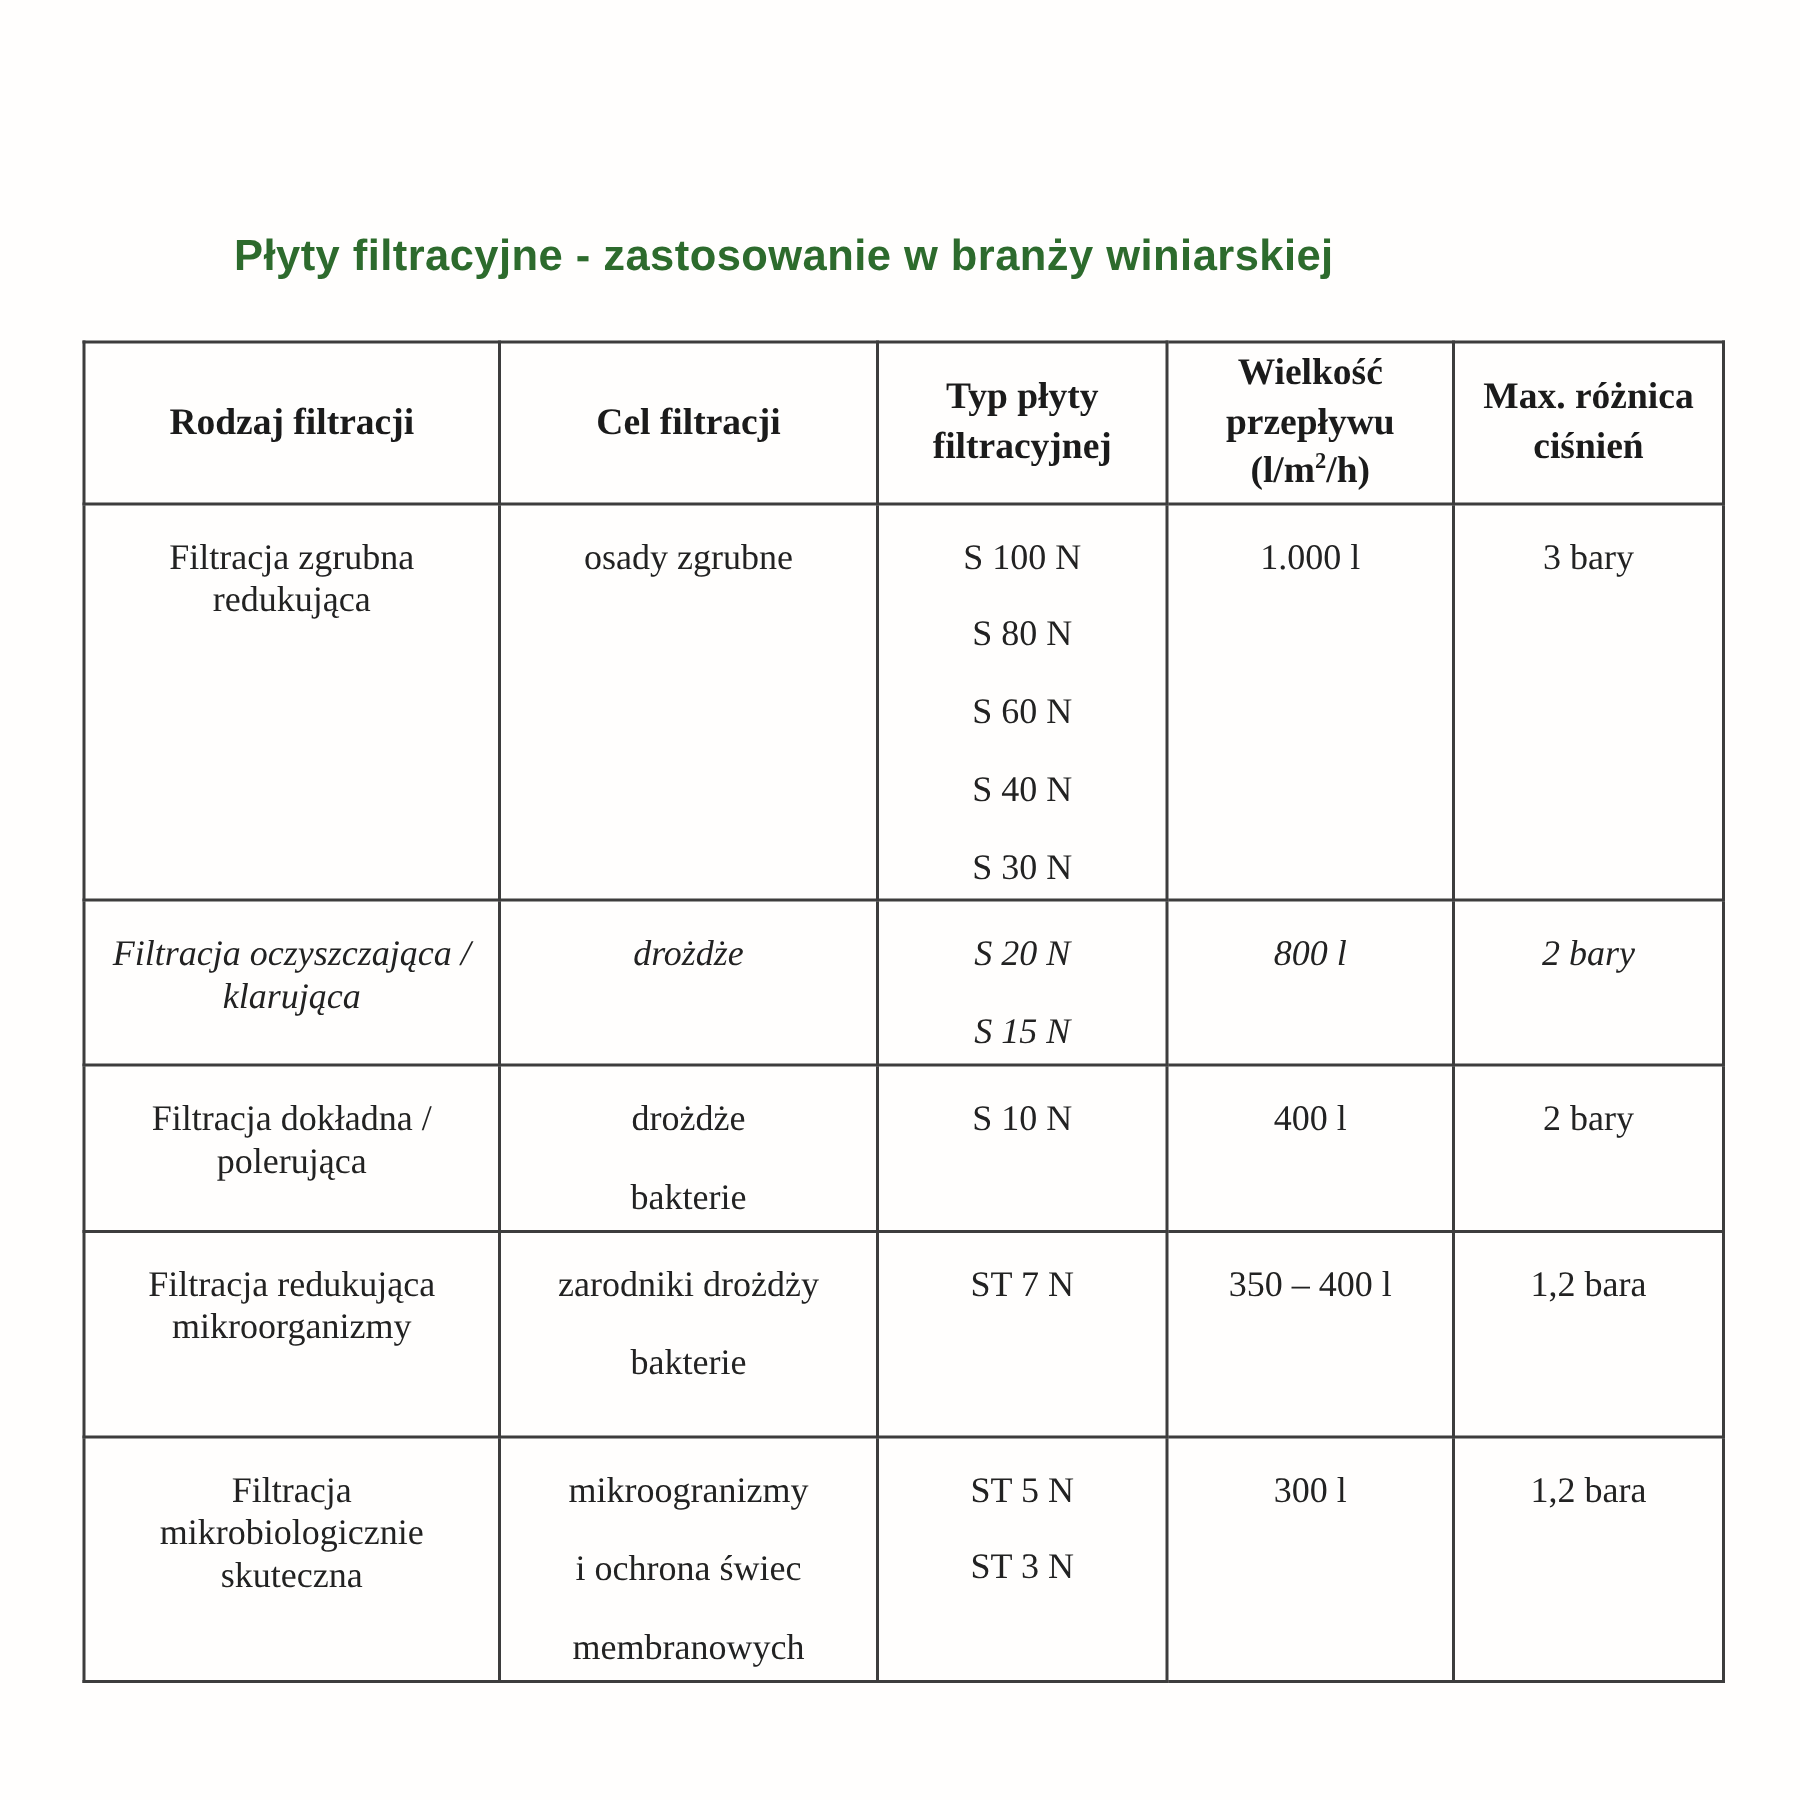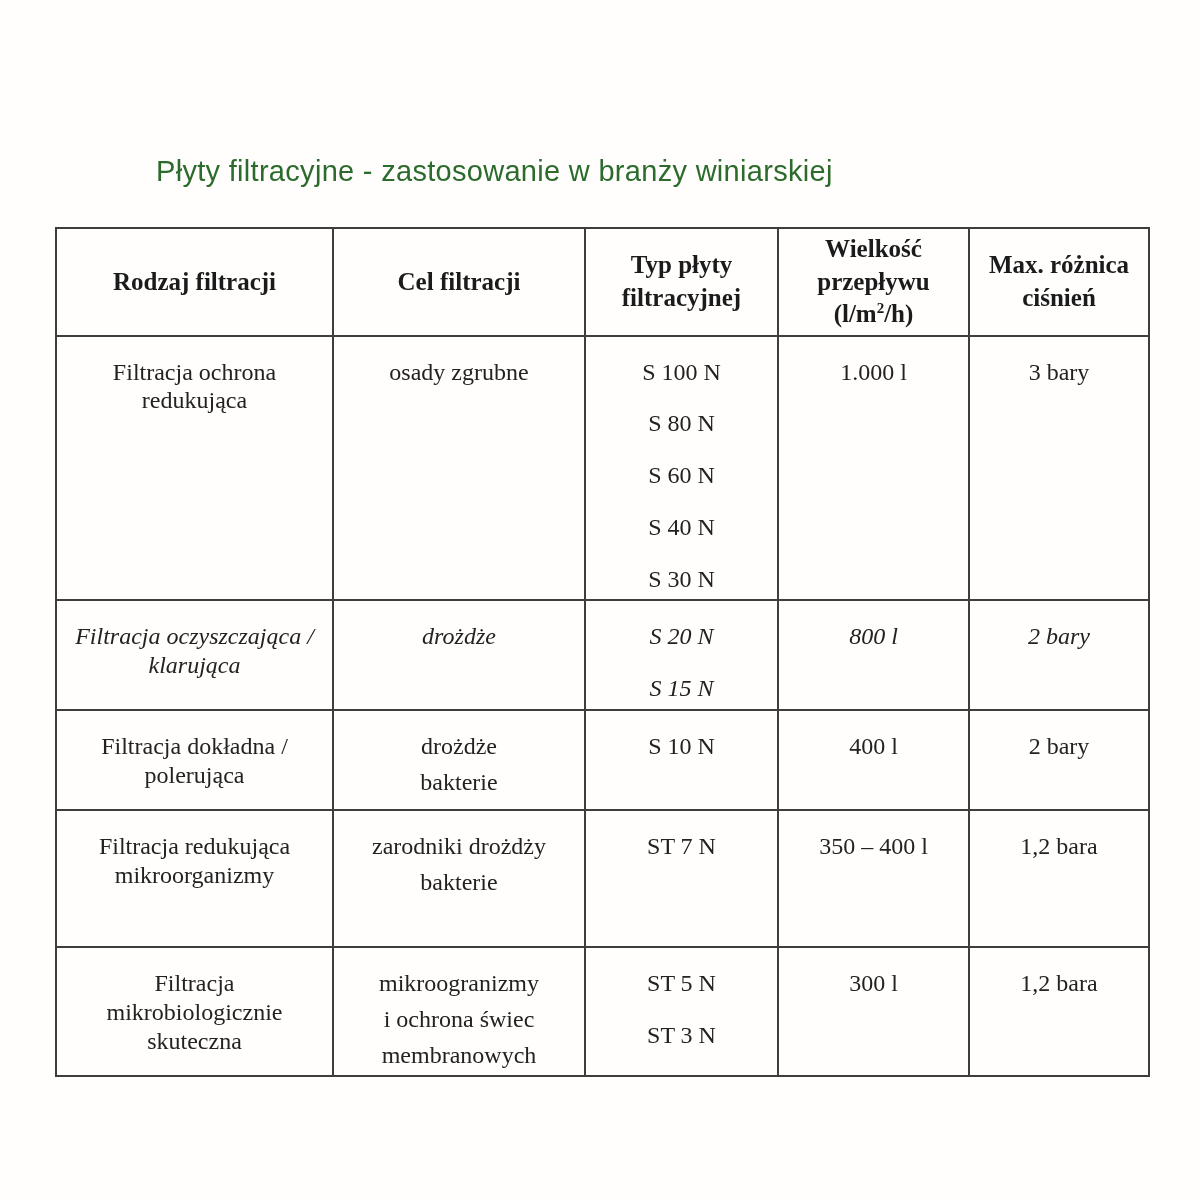--- a/index.html
+++ b/index.html
@@ -15,21 +15,21 @@
     font-family: "Liberation Serif", serif;
     color: #212121;
     overflow: hidden;
   }
   .title {
     position: absolute;
     left: 156px;
     top: 155px;
     margin: 0;
     font-family: "Liberation Sans", sans-serif;
-    font-weight: normal;
+    font-weight: bold;
     font-size: 29px;
     letter-spacing: 0.3px;
     color: #2d6b2d;
     white-space: nowrap;
   }
   table.filter-table {
     position: absolute;
     left: 55px;
     top: 227px;
     width: 1093px;
@@ -59,21 +59,21 @@
     color: #222222;
   }
   tr.r-h  { height: 96px;  }
   tr.r-1  { height: 262px; }
   tr.r-2  { height: 98px; font-style: italic;  }
   tr.r-3  { height: 100px; }
   tr.r-4  { height: 137px; }
   tr.r-5  { height: 128px; padding-left: 11px; }
   .lines .cell-line + .cell-line { margin-top: 0; }
   .gap-lg .cell-line + .cell-line { margin-top: 23px; }
-  .gap-md .cell-line + .cell-line { margin-top: 7px; }
+  .gap-md .cell-line + .cell-line { margin-top: 24px; }
   .flow-unit sup {
     font-size: 15px;
     line-height: 0;
   }
 </style>
 </head>
 <body>
 
 <div class="page">
 
@@ -115,21 +115,21 @@
               <div class="cell-line">Max. różnica</div>
               <div class="cell-line">ciśnień</div>
             </div>
         </th>
       </tr>
     </thead>
     <tbody>
       <tr class="r-1">
         <td>
           <div class="lines">
-              <div class="cell-line">Filtracja ochrona</div>
+              <div class="cell-line">Filtracja zgrubna</div>
               <div class="cell-line">redukująca</div>
             </div>
         </td>
         <td>
           <div class="lines">
               <div class="cell-line">osady zgrubne</div>
             </div>
         </td>
         <td>
           <div class="lines gap-lg">

